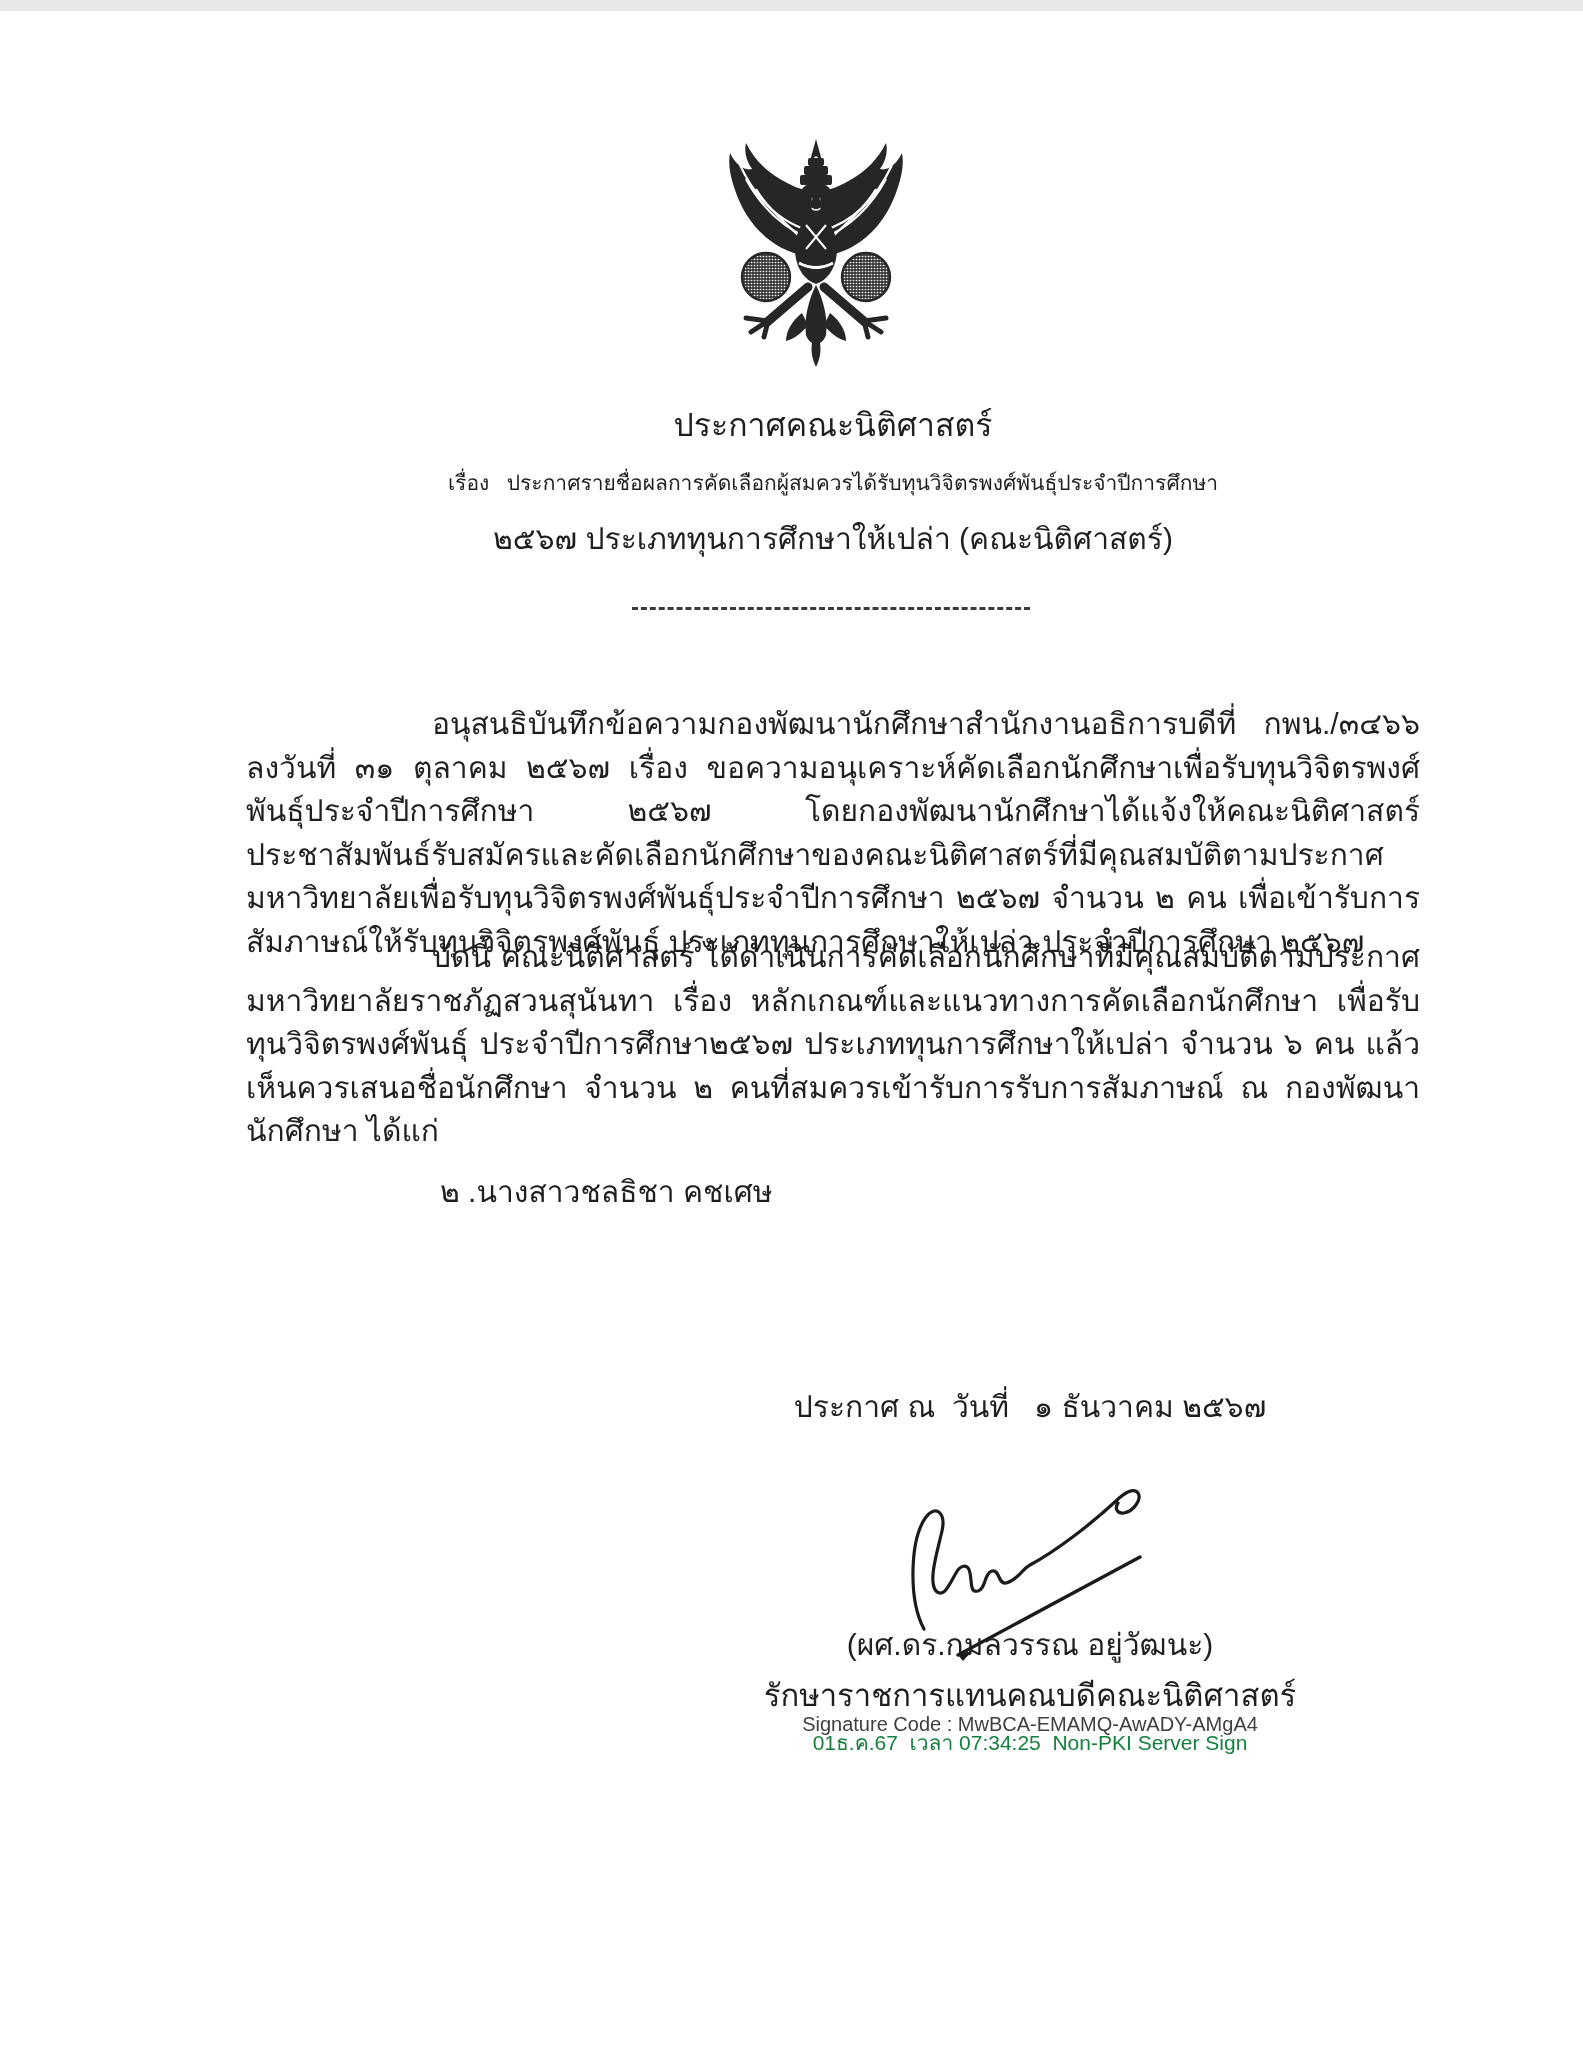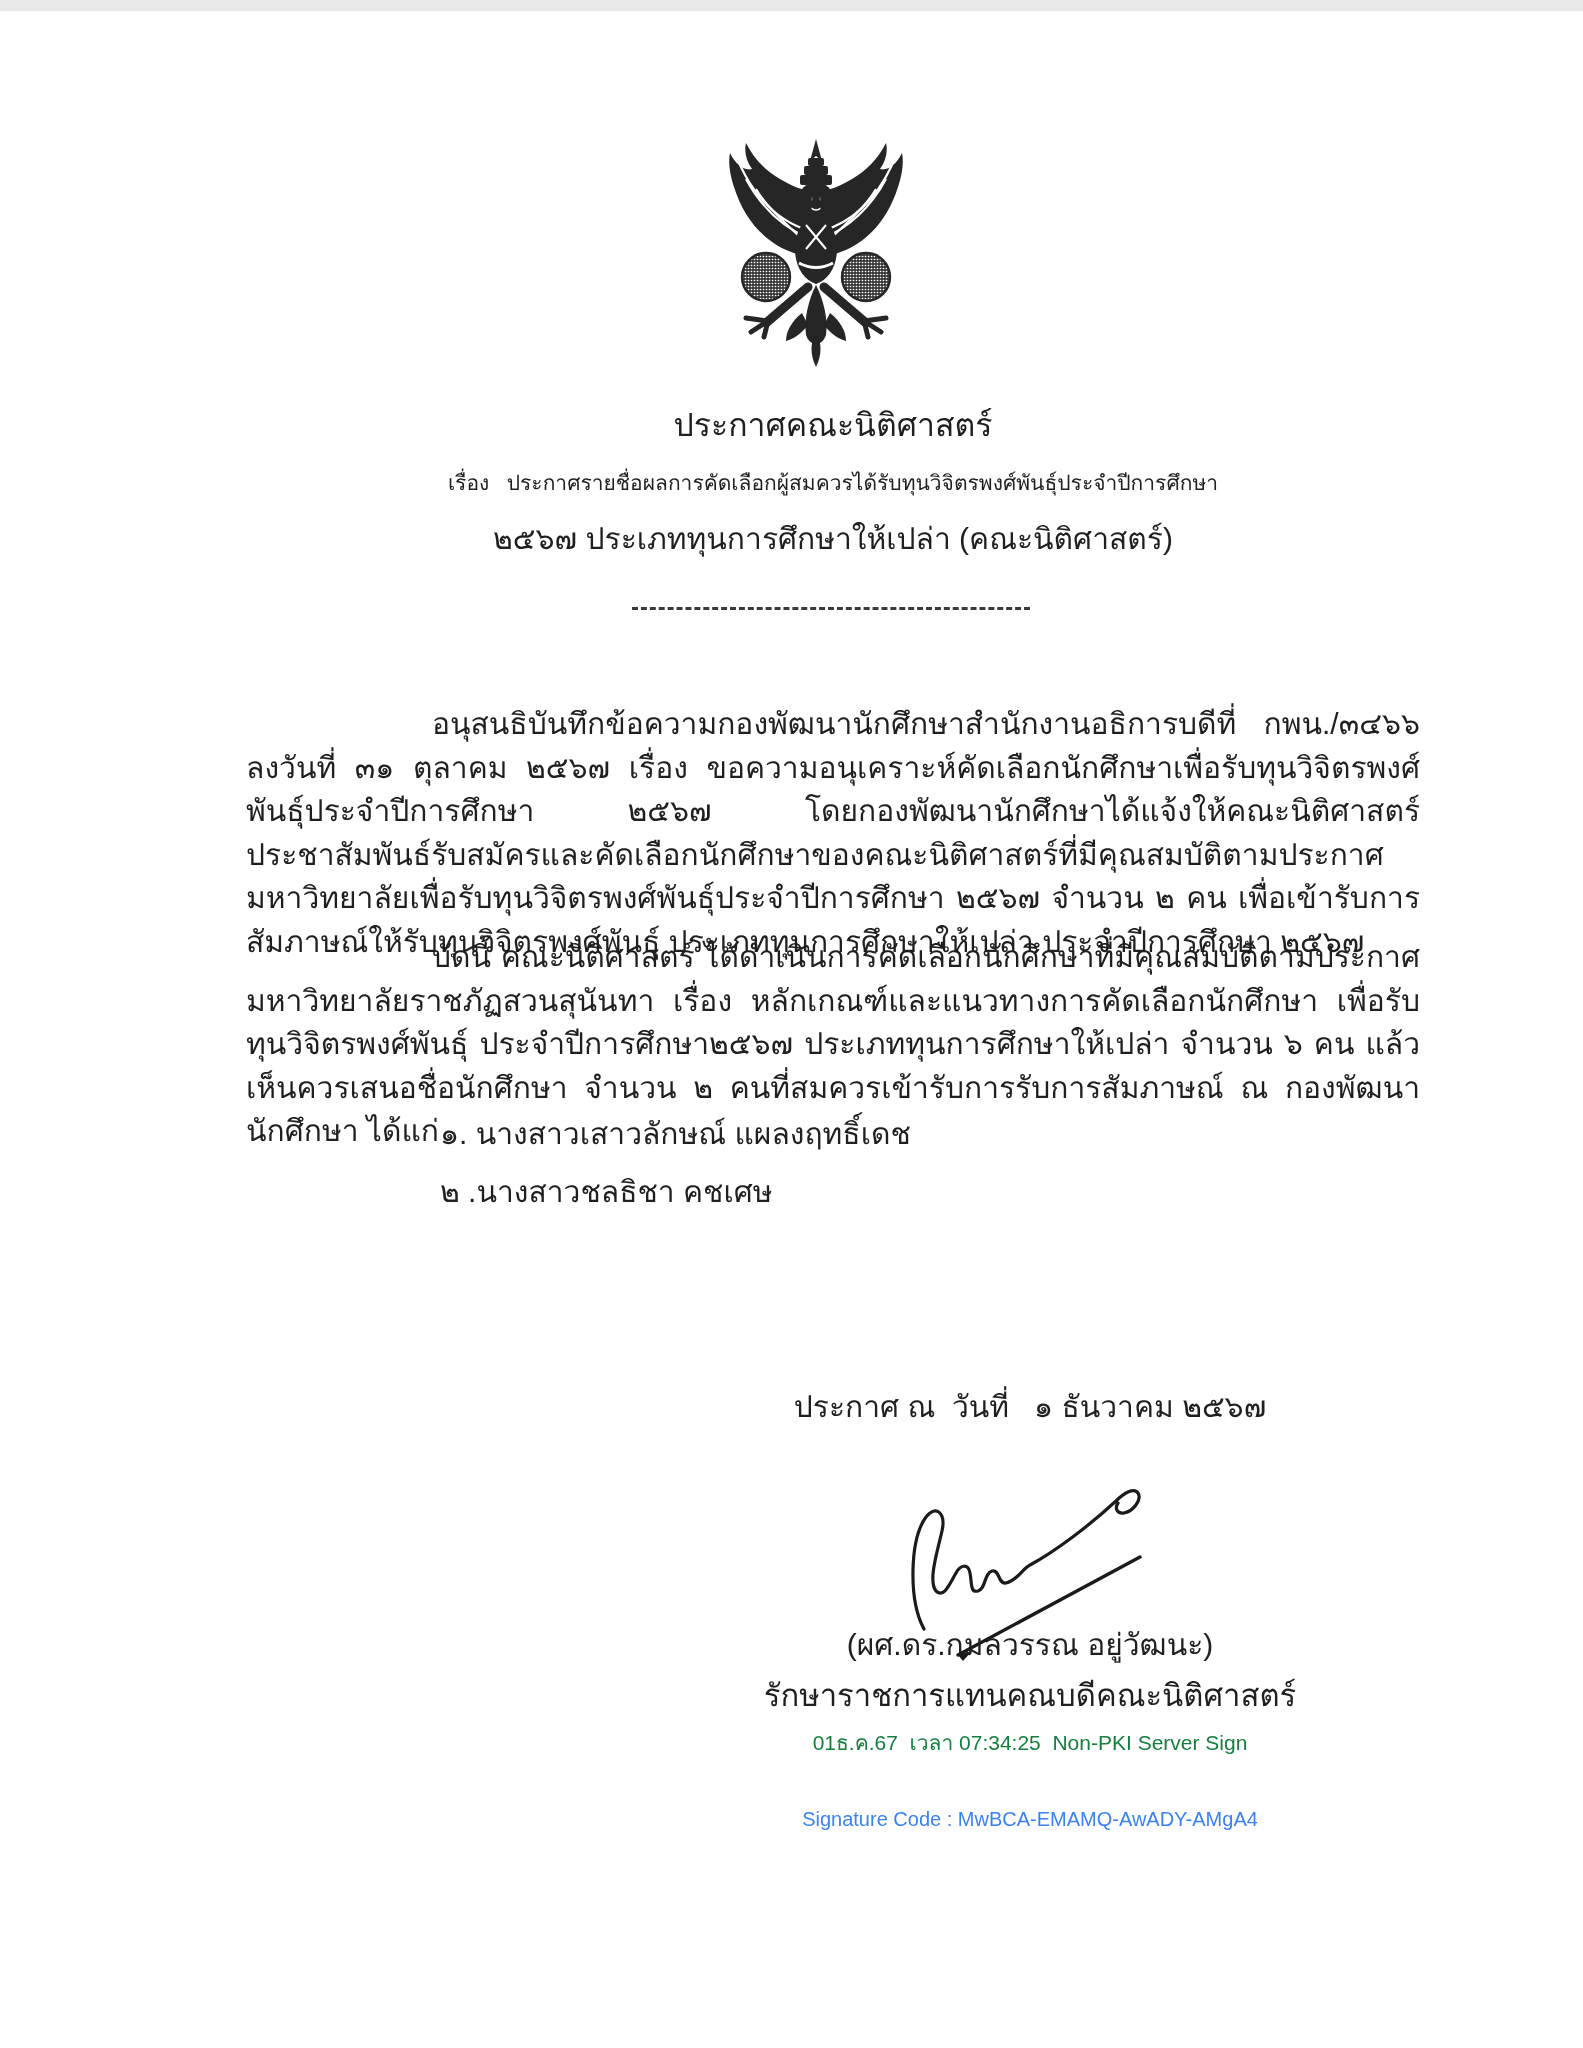--- a/index.html
+++ b/index.html
@@ -63,21 +63,21 @@
     left: 620px;
     width: 820px;
     text-align: center;
     white-space: pre-wrap;
   }
   .dateline  { top: 1374px; font-size: 30px; line-height: 44px; }
   .signature { left: 900px; top: 1458px; width: 280px; height: 200px; }
   .signer    { top: 1612px; font-size: 30px; line-height: 44px; }
   .signerpos { top: 1663px; font-size: 31px; line-height: 44px; }
   .ts   { top: 1717px; font-size: 21px; line-height: 30px; color: #15803d; }
-  .code { top: 1793px; font-size: 20px; line-height: 30px; color: #3b82f6; }
+  .code { top: 1698px; font-size: 20px; line-height: 30px; color: #404040; }
 </style>
 </head>
 <body>
 
 <div class="page">
 
   <svg class="abs emblem" viewBox="0 0 212 232" aria-hidden="true">
     <defs>
       <pattern id="hatch" width="6" height="6" patternUnits="userSpaceOnUse">
         <path d="M0 1H6 M0 4H6" stroke="#262626" stroke-width="1.3" fill="none"></path>
@@ -125,21 +125,20 @@
   </svg>
 
   <div class="centercol doc-title">ประกาศคณะนิติศาสตร์</div>
   <div class="centercol subject1">เรื่อง   ประกาศรายชื่อผลการคัดเลือกผู้สมควรได้รับทุนวิจิตรพงศ์พันธุ์ประจำปีการศึกษา</div>
   <div class="centercol subject2">๒๕๖๗ ประเภททุนการศึกษาให้เปล่า (คณะนิติศาสตร์)</div>
 
   <div class="divider"></div>
 
   <div class="para p1">อนุสนธิบันทึกข้อความกองพัฒนานักศึกษาสำนักงานอธิการบดีที่ กพน./๓๔๖๖ ลงวันที่ ๓๑ ตุลาคม ๒๕๖๗ เรื่อง ขอความอนุเคราะห์คัดเลือกนักศึกษาเพื่อรับทุนวิจิตรพงศ์พันธุ์ประจำปีการศึกษา ๒๕๖๗ โดยกองพัฒนานักศึกษาได้แจ้งให้คณะนิติศาสตร์ประชาสัมพันธ์รับสมัครและคัดเลือกนักศึกษาของคณะนิติศาสตร์ที่มีคุณสมบัติตามประกาศมหาวิทยาลัยเพื่อรับทุนวิจิตรพงศ์พันธุ์ประจำปีการศึกษา ๒๕๖๗ จำนวน ๒ คน เพื่อเข้ารับการสัมภาษณ์ให้รับทุนวิจิตรพงศ์พันธุ์ ประเภททุนการศึกษาให้เปล่า ประจำปีการศึกษา ๒๕๖๗</div>
   <div class="para p2">บัดนี้ คณะนิติศาสตร์ ได้ดำเนินการคัดเลือกนักศึกษาที่มีคุณสมบัติตามประกาศมหาวิทยาลัยราชภัฏสวนสุนันทา เรื่อง หลักเกณฑ์และแนวทางการคัดเลือกนักศึกษา เพื่อรับทุนวิจิตรพงศ์พันธุ์ ประจำปีการศึกษา๒๕๖๗ ประเภททุนการศึกษาให้เปล่า จำนวน ๖ คน แล้ว เห็นควรเสนอชื่อนักศึกษา จำนวน ๒ คนที่สมควรเข้ารับการรับการสัมภาษณ์ ณ กองพัฒนานักศึกษา ได้แก่</div>
-  <div class="list-item li1">๑. นางสาวเสาวลักษณ์ แผลงฤทธิ์เดช</div>
   <div class="list-item li2">๒ .นางสาวชลธิชา คชเศษ</div>
 
   <div class="signblock dateline">ประกาศ ณ  วันที่   ๑ ธันวาคม ๒๕๖๗</div>
 
   <svg class="abs signature" viewBox="0 0 280 200" aria-hidden="true">
     <path d="M24 160 C 8 130 10 70 26 48 C 36 35 46 44 42 62 C 37 84 28 112 36 122 C 44 130 50 114 56 104 C 60 96 68 94 70 104 C 72 114 70 124 78 122 C 86 120 84 104 92 102 C 100 100 98 116 106 114 C 118 111 122 100 130 96 C 156 82 190 56 216 32 C 224 24 234 18 238 24 C 242 30 234 42 224 44 C 218 45 214 40 218 34" stroke="#1b1b1b" stroke-width="3.2" fill="none" stroke-linecap="round"></path>
     <path d="M58 186 L240 88" stroke="#1b1b1b" stroke-width="3.4" fill="none" stroke-linecap="round"></path>
     <path d="M58 186 l14 -4 -9 10 z" fill="#1b1b1b"></path>
   </svg>
 

